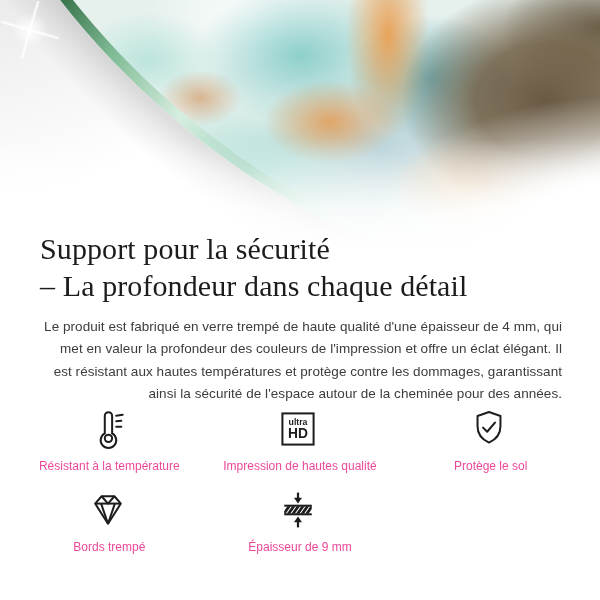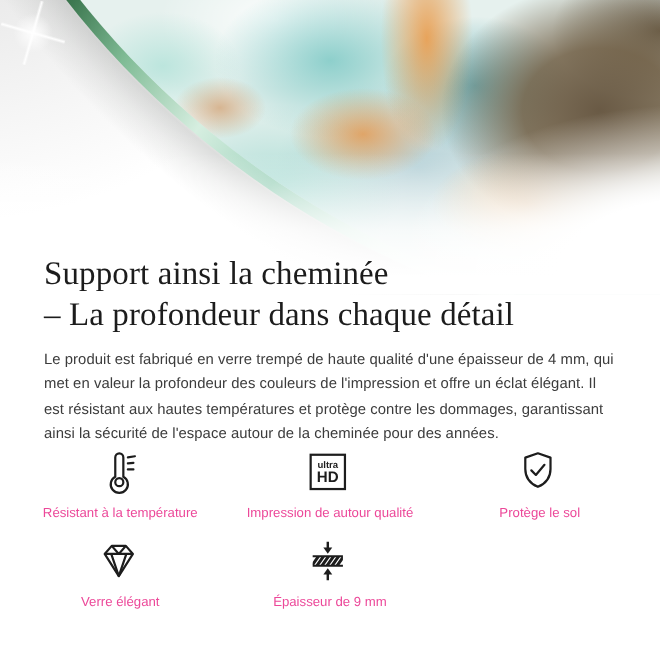--- a/index.html
+++ b/index.html
@@ -40,21 +40,21 @@
         radial-gradient(circle, rgba(255,255,255,0.95) 0%, rgba(255,255,255,0) 42%); }
   .hero-fade { background:
         radial-gradient(380px 215px at 630px 250px, #ffffff 32%, rgba(255,255,255,0) 72%),
         linear-gradient(to bottom, rgba(255,255,255,0) 52%, rgba(255,255,255,0.78) 78%, #ffffff 94%); }
 
   
   .content { position:relative; z-index:1; padding-top:230px; }
   h1 { margin:0 40px; font-family:"Liberation Serif", serif; font-weight:400;
        font-size:30px; line-height:37px; color:#1c1c1c; letter-spacing:0.1px; }
   .description { margin:12px 38px 0 40px; font-size:13.5px; line-height:22.3px;
-       color:#3c3c3c; letter-spacing:0.05px; }
+       color:#3c3c3c; letter-spacing:0.05px;text-align:right; }
 
   .features { margin:2px 14px 0; display:grid; grid-template-columns:repeat(3,1fr);
        row-gap:14px; }
   .feature { display:flex; flex-direction:column; align-items:center; }
   .icon-box { height:44px; width:48px; display:flex; align-items:center; justify-content:flex-start; }
   .feature-label { margin-top:8px; font-size:12px; line-height:15px; color:#ec4899; text-align:center; }
 
   svg .stroke { fill:none; stroke:#1d1d1d; stroke-width:2.2; }
   svg .fillresponsible { fill:#1d1d1d; }
   svg text { font-family:"Liberation Sans", sans-serif; fill:#1d1d1d; text-anchor:middle; }
@@ -67,21 +67,21 @@
   <div class="hero">
     <div class="glass-shadow"></div>
     <div class="glass-rim"></div>
     <div class="glass-face"></div>
     <div class="sparkle"></div>
     <div class="hero-fade"></div>
   </div>
 
   <div class="content">
     <h1>
-      <span>Support ainsi la cheminée</span><br>
+      <span>Support pour la sécurité</span><br>
       <span>– La profondeur dans chaque détail</span>
     </h1>
 
     <p class="description">Le produit est fabriqué en verre trempé de haute qualité d'une épaisseur de 4 mm, qui met en valeur la profondeur des couleurs de l'impression et offre un éclat élégant. Il est résistant aux hautes températures et protège contre les dommages, garantissant ainsi la sécurité de l'espace autour de la cheminée pour des années.</p>
 
     <div class="features">
 
       <div class="feature">
         <div class="icon-box">
           <svg width="46" height="44" viewBox="0 0 48 48">
@@ -96,21 +96,21 @@
       </div>
 
       <div class="feature">
         <div class="icon-box">
           <svg width="44" height="44" viewBox="0 0 48 48">
             <rect class="stroke" x="7" y="7" width="34" height="34" stroke-width="2.6"></rect>
             <text x="24" y="20" font-size="9.5" font-weight="600">ultra</text>
             <text x="24" y="34" font-size="15" font-weight="700">HD</text>
           </svg>
         </div>
-        <div class="feature-label">Impression de autour qualité</div>
+        <div class="feature-label">Impression de hautes qualité</div>
       </div>
 
       <div class="feature">
         <div class="icon-box">
           <svg width="44" height="44" viewBox="0 0 48 48">
             <path class="stroke" stroke-linejoin="round" d="M24 5.5 L36.5 9.8 V21 C36.5 30 31.5 35.5 24 38.8 C16.5 35.5 11.5 30 11.5 21 V9.8 Z"></path>
             <polyline class="stroke" stroke-linecap="round" stroke-linejoin="round" stroke-width="2.4" points="17.5,22.5 22,27 30.5,17"></polyline>
           </svg>
         </div>
         <div class="feature-label">Protège le sol</div>
@@ -118,21 +118,21 @@
 
       <div class="feature">
         <div class="icon-box">
           <svg width="46" height="44" viewBox="0 0 48 48">
             <path class="stroke" stroke-width="2" stroke-linejoin="round" d="M10 17 L17 9 H31 L38 17 L24 39 Z"></path>
             <path class="stroke" stroke-width="1.8" d="M10 17 H38"></path>
             <path class="stroke" stroke-width="1.8" stroke-linejoin="round" d="M17 9 L24 17 L31 9"></path>
             <path class="stroke" stroke-width="1.8" d="M16.5 17 L24 39 M31.5 17 L24 39"></path>
           </svg>
         </div>
-        <div class="feature-label">Verre élégant</div>
+        <div class="feature-label">Bords trempé</div>
       </div>
 
 
       <div class="feature">
         <div class="icon-box">
           <svg width="44" height="44" viewBox="0 0 48 48">
             <defs>
               <clipPath id="barclip">
                   <rect x="9" y="20" width="30" height="8"></rect>
                 </clipPath>

